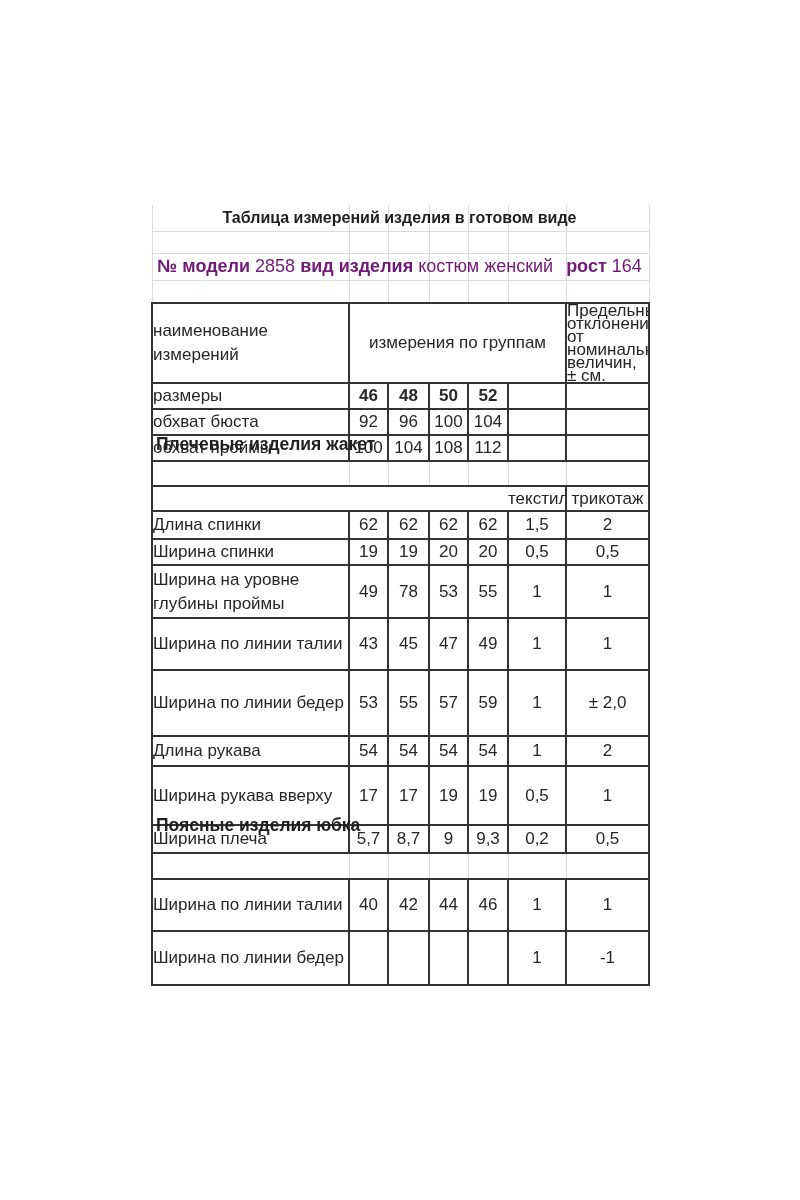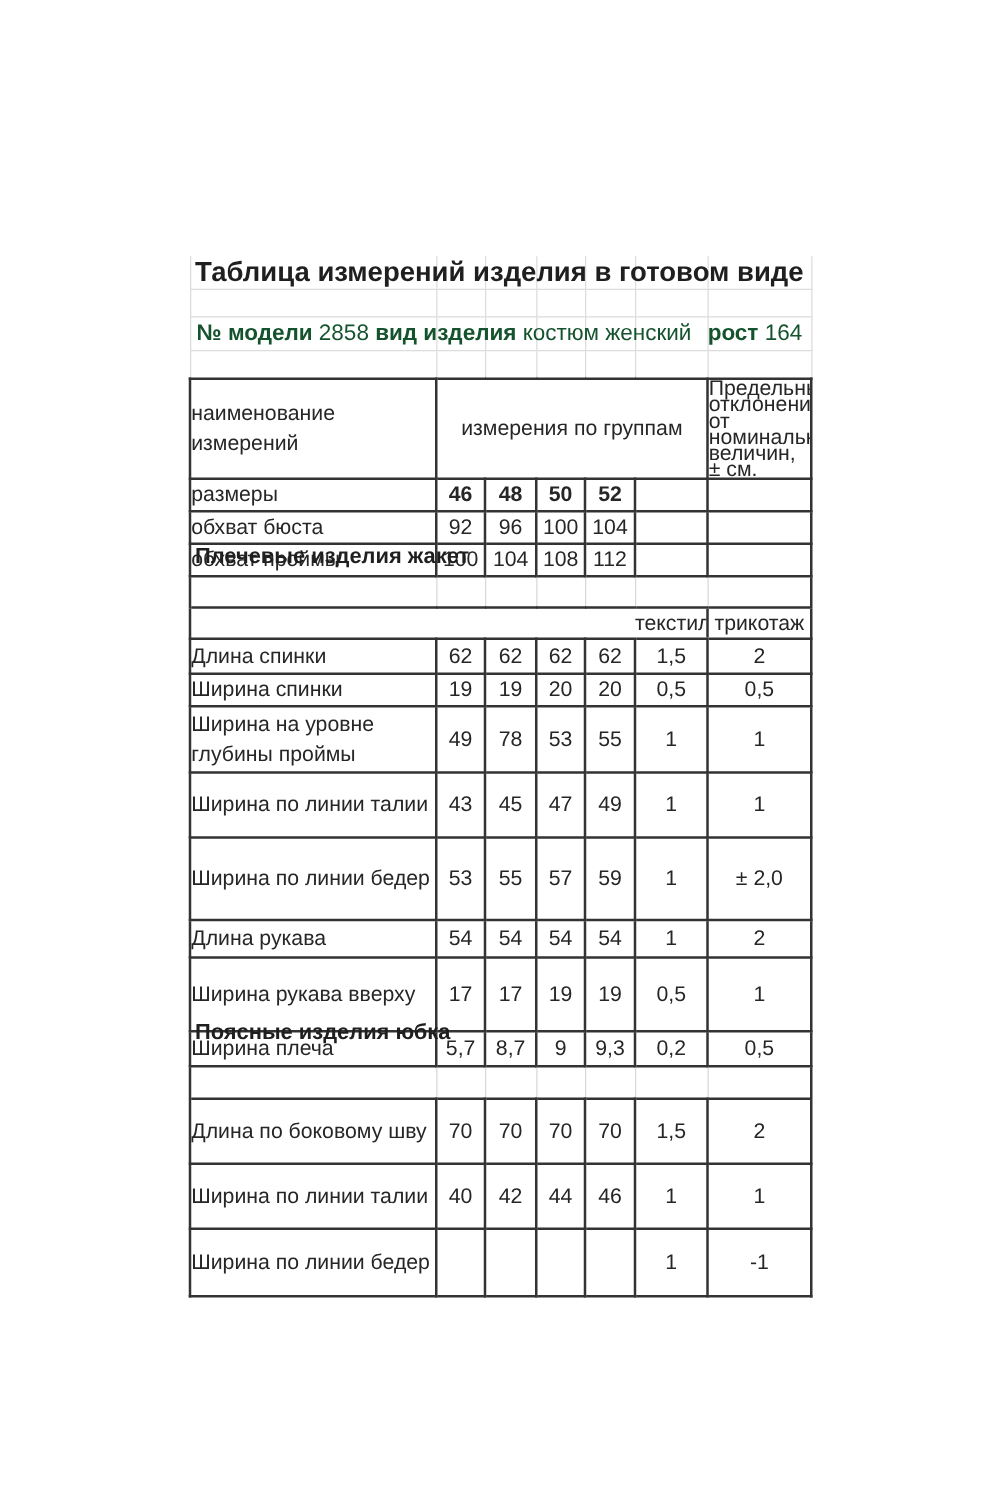--- a/index.html
+++ b/index.html
@@ -17,22 +17,22 @@
   .sp td{border-right:1px solid #dcdcdc;border-bottom:1px solid #dcdcdc;}
   .sp td:first-child{border-left:1px solid #dcdcdc;}
   .secrow td{border-right:1px solid #d9d9d9;}
   .secrow td:first-child{border-left:2px solid #333333;}
   .secrow td:last-child{border-right:2px solid #333333;}
   .tk-left{border-left:2px solid #333333;border-top:2px solid #333333;border-bottom:2px solid #333333;}
   .tk-tex{border-top:2px solid #333333;border-bottom:2px solid #333333;
           font-size:11px;text-align:center;color:#333;}
   .tk-knit{border:2px solid #333333;font-size:11px;text-align:center;padding-left:3px;color:#333;}
   .ovl{position:absolute;left:0;width:100%;display:flex;align-items:center;pointer-events:none;}
-  .ttl{top:0;height:26px;justify-content:center;font-weight:bold;font-size:22px;color:#1f1f1f;}
-  .model{top:48px;height:27px;justify-content:center;font-size:18px;gap:5px;color:#14532d;white-space:nowrap;}
+  .ttl{top:0;height:26px;justify-content:center;font-weight:bold;font-size:16px;color:#1f1f1f;}
+  .model{top:48px;height:27px;justify-content:center;font-size:18px;gap:5px;color:#701a75;white-space:nowrap;}
   .model .bold{font-weight:bold;}
   .model .gap{margin-left:8px;}
   .sec{font-weight:bold;font-size:17.5px;padding-left:5px;color:#1f1f1f;white-space:nowrap;}
   .sec1{top:227px;height:25px;}
   .sec2{top:607px;height:26px;}
 </style>
 </head>
 <body>
 
 <div class="page">
@@ -214,29 +214,20 @@
       <tr class="secrow" style="height:26px">
         <td></td>
             <td></td>
             <td></td>
             <td></td>
             <td></td>
             <td></td>
             <td></td>
       </tr>
 
-      <tr style="height:52px">
-        <td class="b name">Длина по боковому шву</td>
-        <td class="b val">70</td>
-        <td class="b val">70</td>
-        <td class="b val">70</td>
-        <td class="b val">70</td>
-        <td class="b val">1,5</td>
-        <td class="b val">2</td>
-      </tr>
       <tr style="height:52px">
         <td class="b name">Ширина по линии талии</td>
         <td class="b val">40</td>
         <td class="b val">42</td>
         <td class="b val">44</td>
         <td class="b val">46</td>
         <td class="b val">1</td>
         <td class="b val">1</td>
       </tr>
       <tr style="height:54px">

